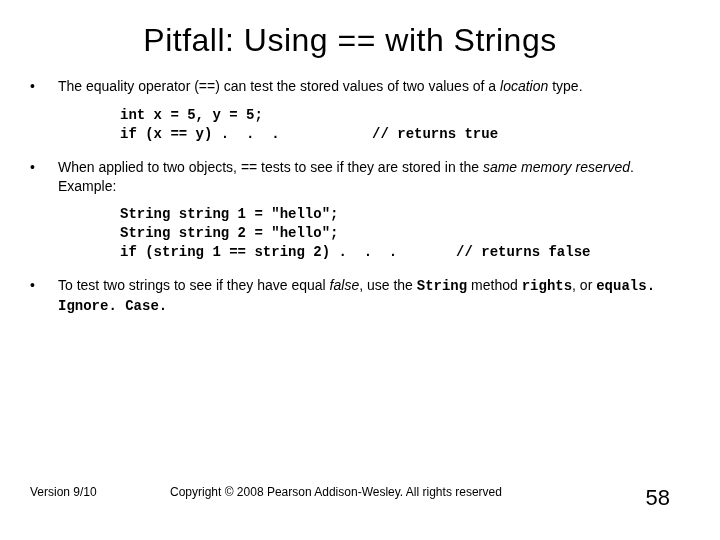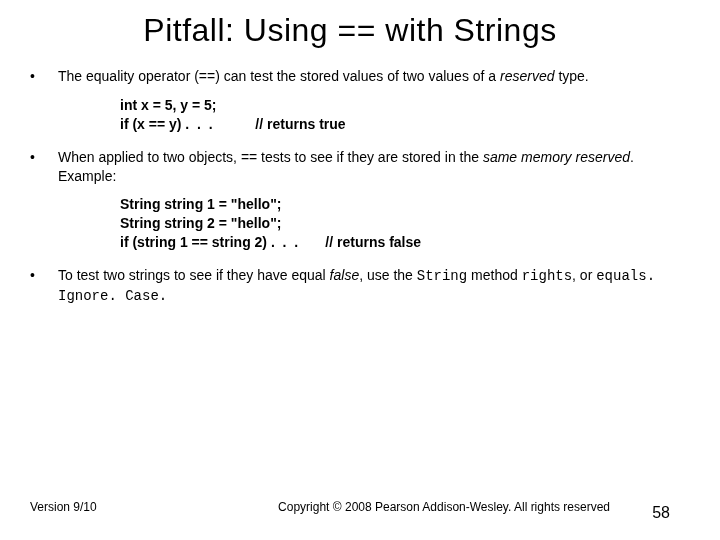--- a/index.html
+++ b/index.html
@@ -10,21 +10,21 @@
     background: #fff;
     font-family: Arial, Helvetica, sans-serif;
     color: #000;
     overflow: hidden;
   }
   .slide {
     position: relative;
     width: 700px;
     height: 540px;
     box-sizing: border-box;
-    padding: 6px 30px 0 30px;
+    padding: 16px 30px 0 30px;
   }
   .title {
     text-align: center;
     font-size: 32px;
     font-weight: 400;
     margin: 6px 0 18px 0;
     letter-spacing: 0.5px;
   }
   ul.body {
     list-style: none;
@@ -39,58 +39,58 @@
   }
   ul.body > li .bullet {
     width: 28px;
     flex: 0 0 28px;
     text-align: left;
   }
   ul.body > li .text {
     flex: 1;
   }
   .code {
-    font-family: Liberation Sans, sans-serif;
+    font-family: Liberation Mono, monospace;
     font-weight: bold;
     font-size: 14px;
     white-space: pre;
     margin: 6px 0 14px 90px;
     line-height: 1.35;
   }
   .footer {
     position: absolute;
     left: 0;
     right: 0;
-    bottom: 18px;
+    bottom: 29px;
     display: flex;
     align-items: center;
     font-size: 12px;
     padding: 0 30px;
   }
   .footer .version { flex: 0 0 140px; text-align: left; }
-  .footer .copy    { flex: 1; text-align: right; line-height: 1.25; }
-  .footer .page    { flex: 0 0 60px; text-align: right; font-size: 16px; margin-top: 12px; }
+  .footer .copy    { flex: 1; text-align: left; line-height: 1.25; }
+  .footer .page    { flex: 0 0 60px; text-align: right; font-size: 22px; margin-top: 12px; }
   .mono-inline {
     font-family: "Courier New", Courier, monospace;
-    font-weight: normal;
+    font-weight: bold;
   }
   i { font-style: italic; }
 </style>
 </head>
 <body>
 
 <div class="slide">
 
   <div class="title">Pitfall:  Using == with Strings</div>
 
   <ul class="body">
 
     <li>
       <div class="bullet">•</div>
-      <div class="text">The equality operator (==) can test the stored values of two values of a <i>reserved</i> type.</div>
+      <div class="text">The equality operator (==) can test the stored values of two values of a <i>location</i> type.</div>
     </li>
 
     <div class="code">int x = 5, y = 5;
 if (x == y) .  .  .           // returns true</div>
 
     <li>
       <div class="bullet">•</div>
       <div class="text">When applied to two objects, == tests to see if they are stored in the <i>same memory reserved</i>. Example:</div>
     </li>
 

